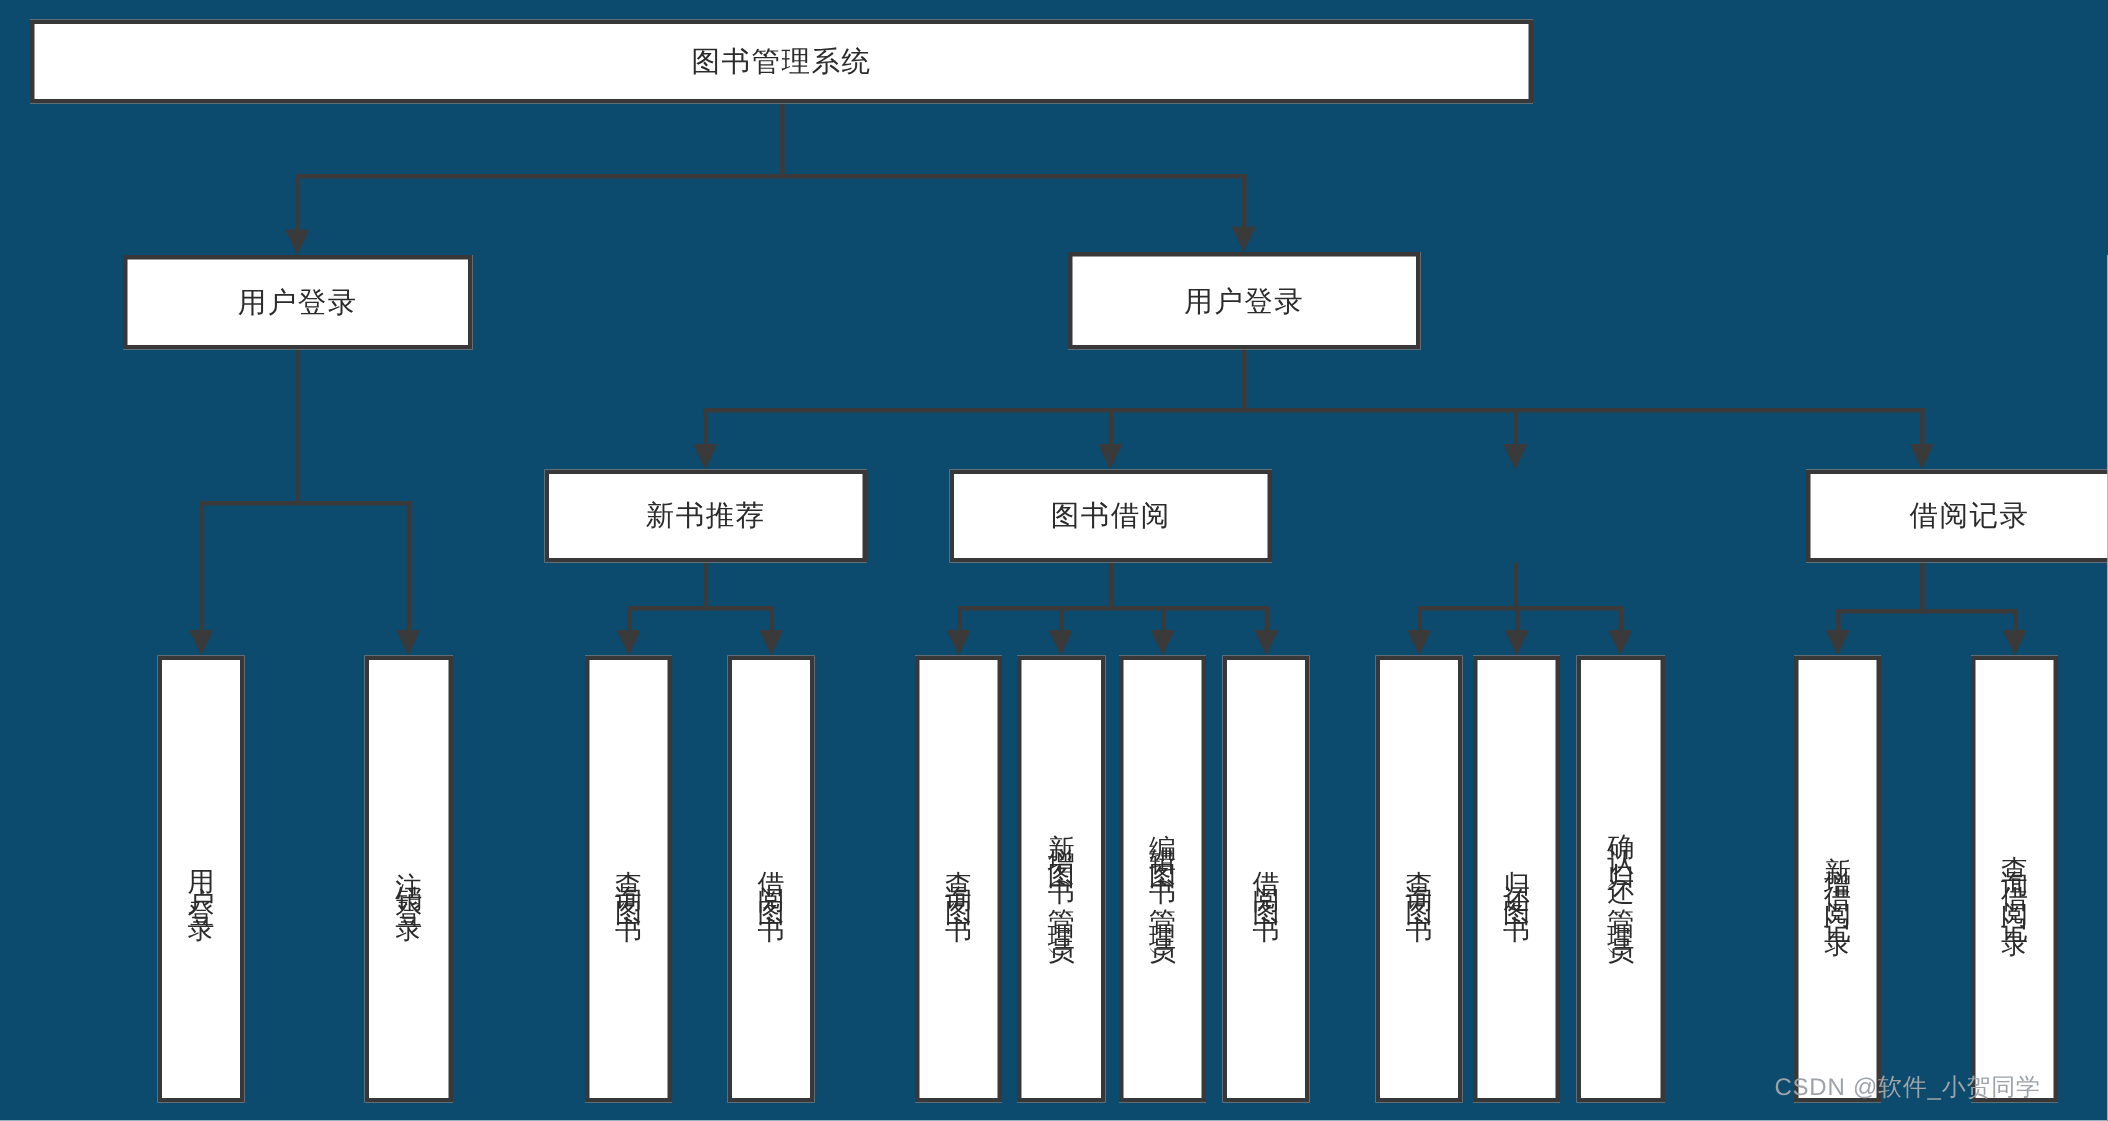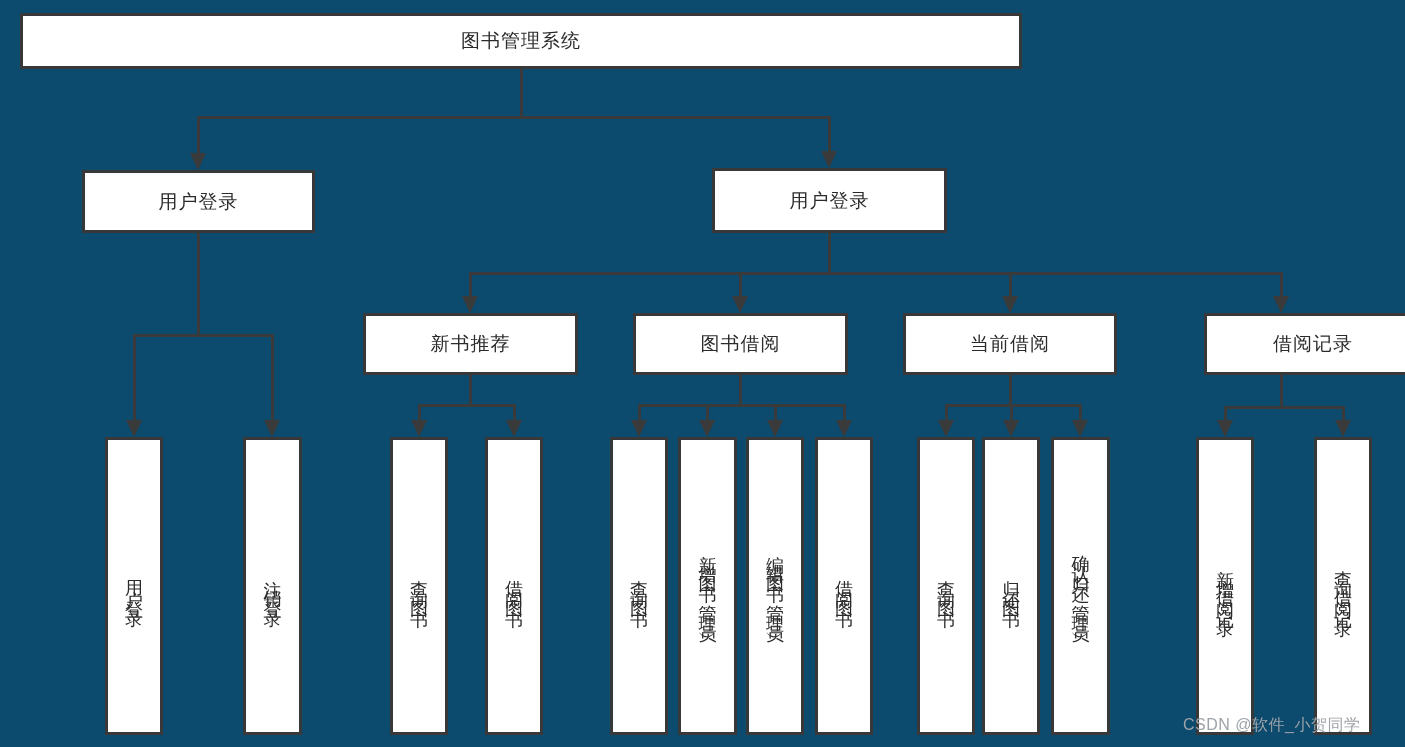--- a/index.html
+++ b/index.html
@@ -101,23 +101,20 @@
   <div class="node" style="left:712px;top:168px;width:235px;height:65px;">
     <span>用户登录</span>
   </div>
 
   <div class="node" style="left:363px;top:313px;width:215px;height:62px;">
     <span>新书推荐</span>
   </div>
   <div class="node" style="left:633px;top:313px;width:215px;height:62px;">
     <span>图书借阅</span>
   </div>
-  <div class="node" style="left:903px;top:313px;width:214px;height:62px;">
-    <span>当前借阅</span>
-  </div>
   <div class="node" style="left:1172px;top:313px;width:218px;height:62px;margin-left:32px;">
     <span>借阅记录</span>
   </div>
 
   <div class="node leaf" style="left:105px;top:437px;width:58px;height:298px;">
     <span>用户登录</span>
   </div>
   <div class="node leaf" style="left:243px;top:437px;width:59px;height:298px;">
     <span>注销登录</span>
   </div>

